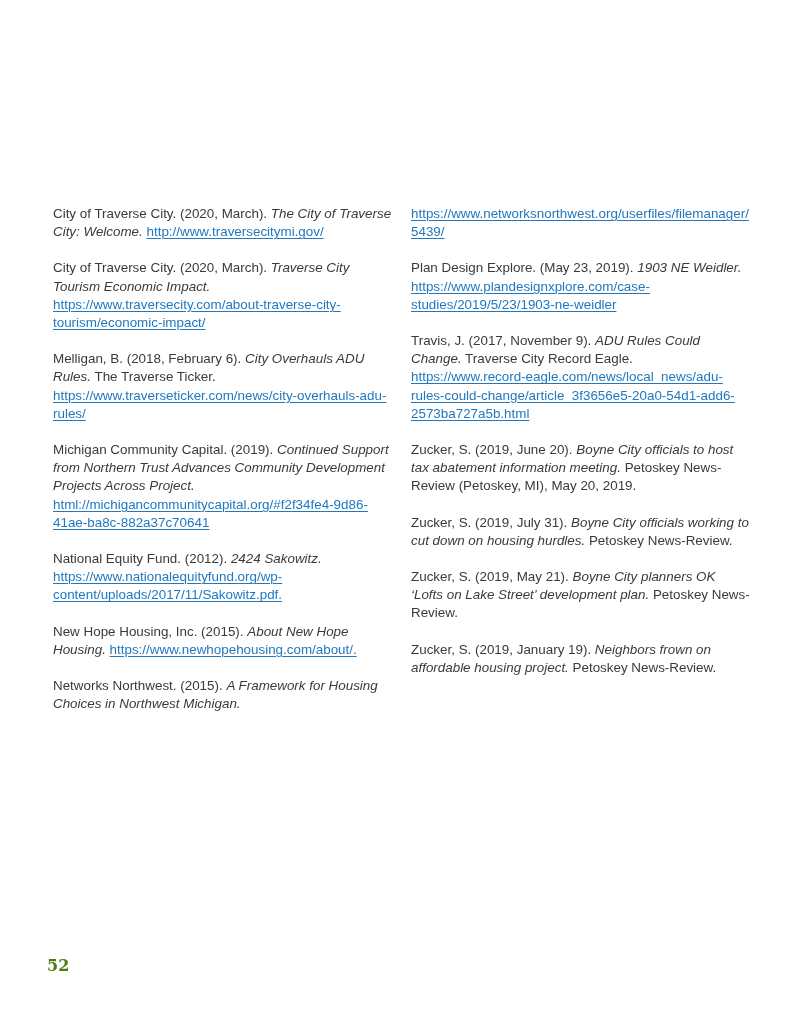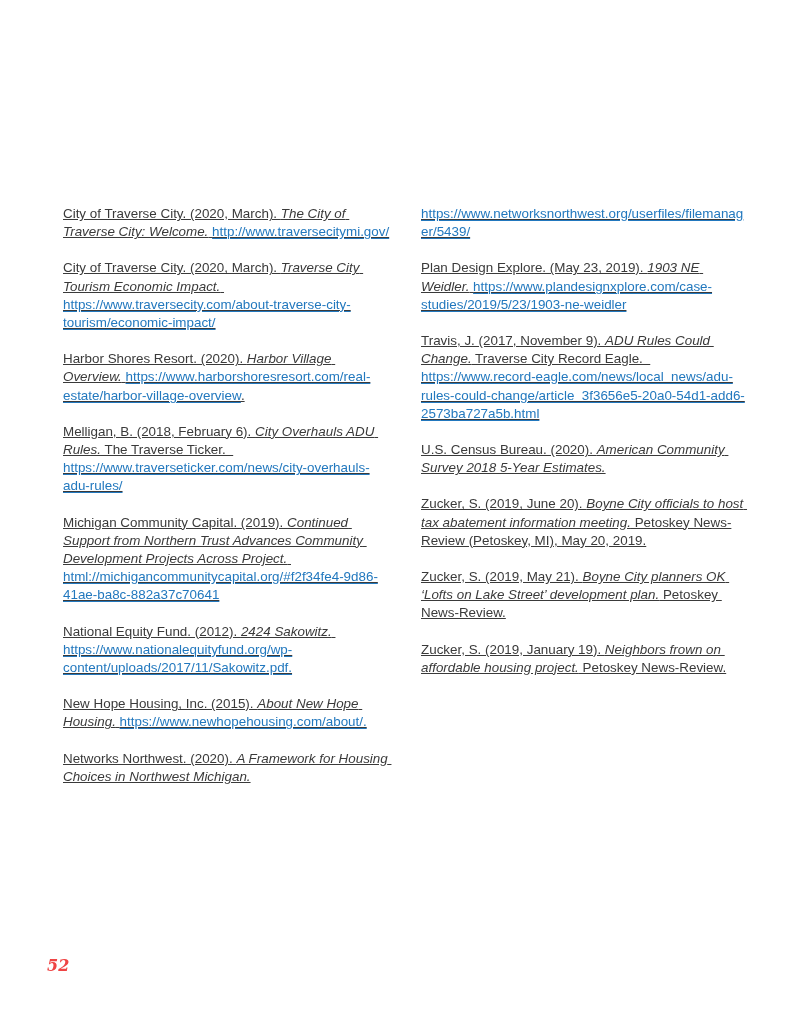--- a/index.html
+++ b/index.html
@@ -19,68 +19,65 @@
     position: absolute;
     left: 47px;
     top: 205px;
     display: flex;
     gap: 13px;
   }
   .column {
     width: 345px;
   }
   p.reference-entry {
-    margin: 0 0 18px 16px;
+    margin: 0 0 18px 6px;
     font-size: 13.4px;
     line-height: 18.2px;
     color: #3a3a3a;
     white-space: pre-wrap;
     overflow-wrap: anywhere;
-    text-decoration: underline;
   }
   p.reference-entry .italic {
     font-style: italic;
   }
   a.ref-link {
     color: #2278be;
     text-decoration: underline;
     text-decoration-thickness: 1px;
     text-underline-offset: 2px;
     cursor: pointer;
   }
   .page-number {
     position: absolute;
     left: 47px;
     top: 956px;
     font-family: "DejaVu Serif", serif;
     font-weight: 700;
     font-size: 16px;
-    color: #ef4444;
-    font-style: italic;
+    color: #4d7c0f;
   }
 </style>
 </head>
 <body>
 
 <div class="page">
   <div class="columns">
     <div class="column" id="col-left">
         <p class="reference-entry"><span class="plain">City of Traverse City. (2020, March). </span><span class="italic">The City of Traverse City: Welcome.</span><span class="plain"> </span><a href="#" class="ref-link">http://www.traversecitymi.gov/</a></p>
         <p class="reference-entry"><span class="plain">City of Traverse City. (2020, March). </span><span class="italic">Traverse City Tourism Economic Impact.</span><span class="plain"> </span><a href="#" class="ref-link">https://www.traversecity.com/about-traverse-city-tourism/economic-impact/</a></p>
-        <p class="reference-entry"><span class="plain">Harbor Shores Resort. (2020). </span><span class="italic">Harbor Village Overview.</span><span class="plain"> </span><a href="#" class="ref-link">https://www.harborshoresresort.com/real-estate/harbor-village-overview</a><span class="plain">.</span></p>
         <p class="reference-entry"><span class="plain">Melligan, B. (2018, February 6). </span><span class="italic">City Overhauls ADU Rules.</span><span class="plain"> The Traverse Ticker.  </span><a href="#" class="ref-link">https://www.traverseticker.com/news/city-overhauls-adu-rules/</a></p>
         <p class="reference-entry"><span class="plain">Michigan Community Capital. (2019). </span><span class="italic">Continued Support from Northern Trust Advances Community Development Projects Across Project.</span><span class="plain"> </span><a href="#" class="ref-link">html://michigancommunitycapital.org/#f2f34fe4-9d86-41ae-ba8c-882a37c70641</a></p>
         <p class="reference-entry"><span class="plain">National Equity Fund. (2012). </span><span class="italic">2424 Sakowitz.</span><span class="plain"> </span><a href="#" class="ref-link">https://www.nationalequityfund.org/wp-content/uploads/2017/11/Sakowitz.pdf.</a></p>
         <p class="reference-entry"><span class="plain">New Hope Housing, Inc. (2015). </span><span class="italic">About New Hope Housing.</span><span class="plain"> </span><a href="#" class="ref-link">https://www.newhopehousing.com/about/.</a></p>
-        <p class="reference-entry"><span class="plain">Networks Northwest. (2020). </span><span class="italic">A Framework for Housing Choices in Northwest Michigan.</span></p>
+        <p class="reference-entry"><span class="plain">Networks Northwest. (2015). </span><span class="italic">A Framework for Housing Choices in Northwest Michigan.</span></p>
       </div>
     <div class="column" id="col-right">
         <p class="reference-entry"><a href="#" class="ref-link">https://www.networksnorthwest.org/userfiles/filemanager/5439/</a></p>
         <p class="reference-entry"><span class="plain">Plan Design Explore. (May 23, 2019). </span><span class="italic">1903 NE Weidler.</span><span class="plain"> </span><a href="#" class="ref-link">https://www.plandesignxplore.com/case-studies/2019/5/23/1903-ne-weidler</a></p>
         <p class="reference-entry"><span class="plain">Travis, J. (2017, November 9). </span><span class="italic">ADU Rules Could Change.</span><span class="plain"> Traverse City Record Eagle.  </span><a href="#" class="ref-link">https://www.record-eagle.com/news/local_news/adu-rules-could-change/article_3f3656e5-20a0-54d1-add6-2573ba727a5b.html</a></p>
-        <p class="reference-entry"><span class="plain">U.S. Census Bureau. (2020). </span><span class="italic">American Community Survey 2018 5-Year Estimates.</span></p>
         <p class="reference-entry"><span class="plain">Zucker, S. (2019, June 20). </span><span class="italic">Boyne City officials to host tax abatement information meeting.</span><span class="plain"> Petoskey News-Review (Petoskey, MI), May 20, 2019.</span></p>
+        <p class="reference-entry"><span class="plain">Zucker, S. (2019, July 31). </span><span class="italic">Boyne City officials working to cut down on housing hurdles.</span><span class="plain"> Petoskey News-Review.</span></p>
         <p class="reference-entry"><span class="plain">Zucker, S. (2019, May 21). </span><span class="italic">Boyne City planners OK ‘Lofts on Lake Street’ development plan.</span><span class="plain"> Petoskey News-Review.</span></p>
         <p class="reference-entry"><span class="plain">Zucker, S. (2019, January 19). </span><span class="italic">Neighbors frown on affordable housing project.</span><span class="plain"> Petoskey News-Review.</span></p>
       </div>
   </div>
   <div class="page-number">52</div>
 </div>
 
 </body></html>

